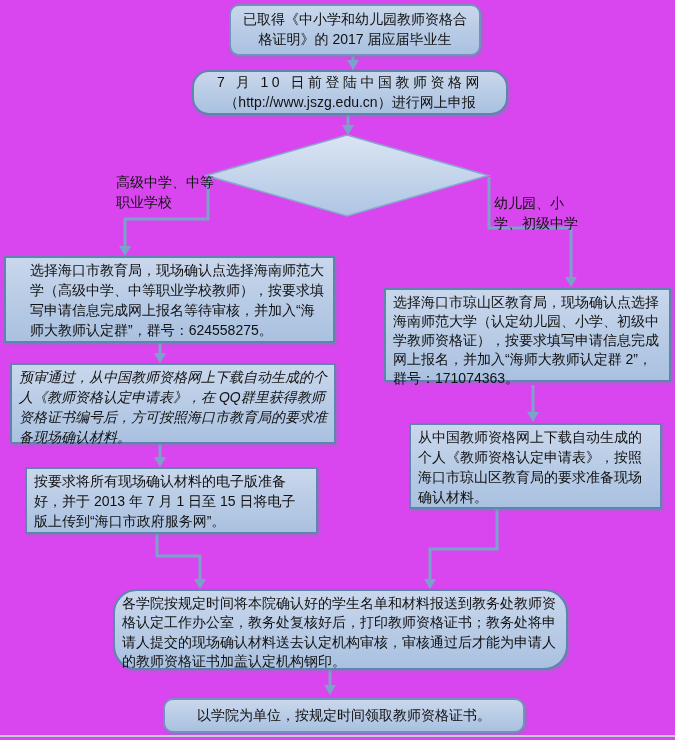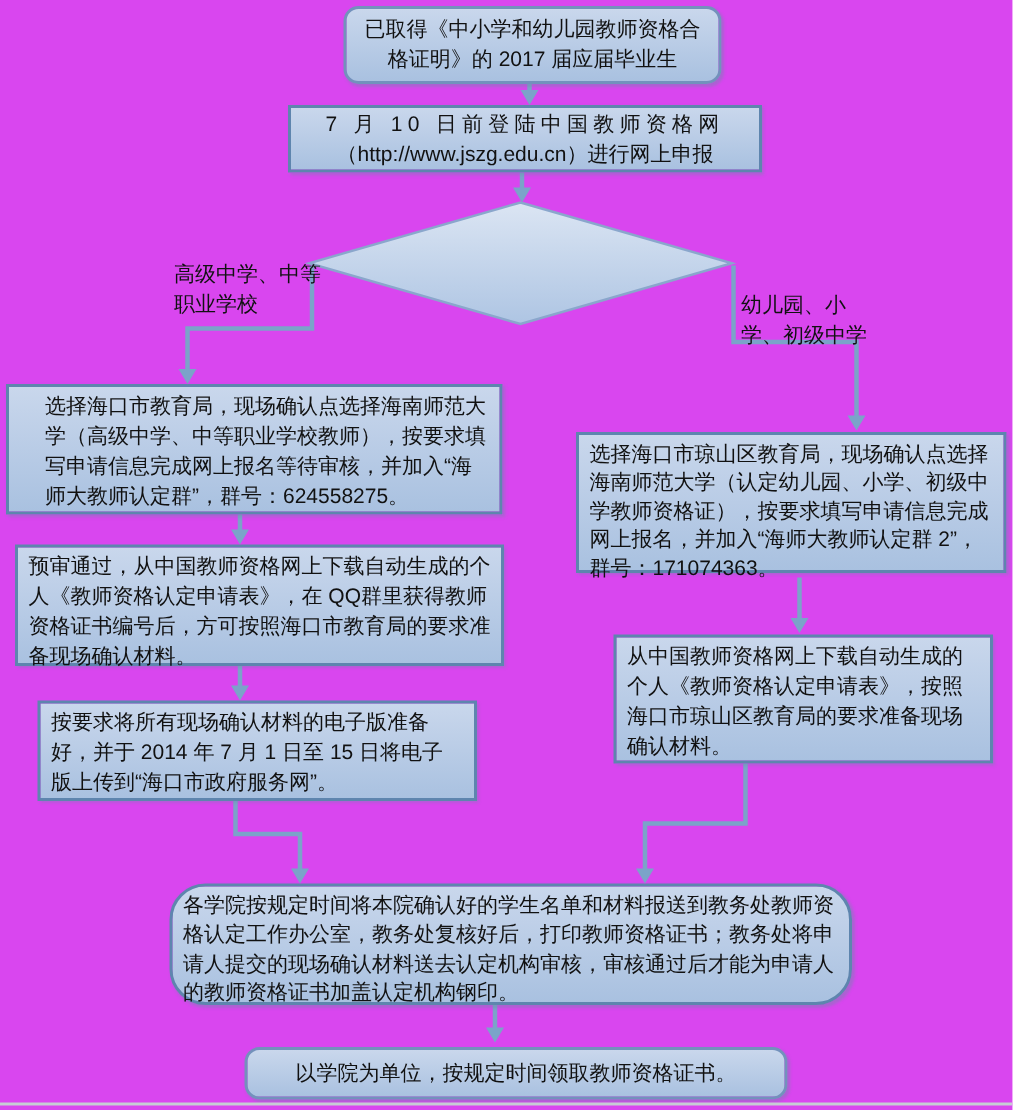--- a/index.html
+++ b/index.html
@@ -29,27 +29,27 @@
   .center { display:flex; flex-direction:column; align-items:center; justify-content:center; text-align:center; }
   .plain {
     position:absolute; box-sizing:border-box;
     background:transparent; border:none; box-shadow:none;
     font-size:14px; line-height:1.45; padding:0;
   }
   .preline { white-space:pre-line; }
 
   
   .n-start  { left:229px; top:4px;   width:252px; height:52px; }
-  .n-login  { left:192px; top:70px;  width:316px; height:45px; }
+  .n-login  { left:192px; top:70px;  width:316px; height:45px;border-radius:17px; }
   .n-login .l1 { letter-spacing:3.5px; }
   .n-decision { left:257px; top:148px; width:182px; text-align:center; }
   .n-label-left  { left:116px; top:172px; width:98px; }
   .n-label-right { left:494px; top:193px; width:94px; }
   .n-left1  { left:4px;   top:256px; width:331px; height:87px;padding-left:24px; }
-  .n-left2  { left:10px;  top:363px; width:326px; height:81px; }
+  .n-left2  { left:10px;  top:363px; width:326px; height:81px;font-style:italic; }
   .n-left3  { left:25px;  top:467px; width:293px; height:67px; }
   .n-right1 { left:384px; top:288px; width:287px; height:94px; line-height:1.36; }
   .n-right2 { left:409px; top:423px; width:253px; height:86px; }
   .n-merge  { left:113px; top:589px; width:455px; height:81px; line-height:1.38;border-radius:24px; }
   .n-end    { left:163px; top:698px; width:362px; height:35px; }
 
   .bottom-divider {
     position:absolute; left:0; top:735px; width:675px; height:2px;
     background:#c7ccd4;
   }
@@ -104,21 +104,21 @@
     <span class="l1">7 月 10 日前登陆中国教师资格网</span>
     <span class="l2">（http://www.jszg.edu.cn）进行网上申报</span>
   </div>
 
 
   <div class="plain n-label-right">幼儿园、小学、初级中学</div>
   <div class="plain n-label-left">高级中学、中等职业学校</div>
 
   <div class="node n-left1">选择海口市教育局，现场确认点选择海南师范大学（高级中学、中等职业学校教师），按要求填写申请信息完成网上报名等待审核，并加入“海师大教师认定群”，群号：624558275。</div>
   <div class="node n-left2">预审通过，从中国教师资格网上下载自动生成的个人《教师资格认定申请表》，在 QQ群里获得教师资格证书编号后，方可按照海口市教育局的要求准备现场确认材料。</div>
-  <div class="node n-left3">按要求将所有现场确认材料的电子版准备好，并于 2014 年 7 月 1 日至 15 日将电子版上传到“海口市政府服务网”。</div>
+  <div class="node n-left3">按要求将所有现场确认材料的电子版准备好，并于 2013 年 7 月 1 日至 15 日将电子版上传到“海口市政府服务网”。</div>
 
   <div class="node n-right1">选择海口市琼山区教育局，现场确认点选择海南师范大学（认定幼儿园、小学、初级中学教师资格证），按要求填写申请信息完成网上报名，并加入“海师大教师认定群 2”，群号：171074363。</div>
   <div class="node n-right2">从中国教师资格网上下载自动生成的个人《教师资格认定申请表》，按照海口市琼山区教育局的要求准备现场确认材料。</div>
 
   <div class="node n-merge">各学院按规定时间将本院确认好的学生名单和材料报送到教务处教师资格认定工作办公室，教务处复核好后，打印教师资格证书；教务处将申请人提交的现场确认材料送去认定机构审核，审核通过后才能为申请人的教师资格证书加盖认定机构钢印。</div>
 
   <div class="node rounded center n-end">
     <span>以学院为单位，按规定时间领取教师资格证书。</span>
   </div>
 

